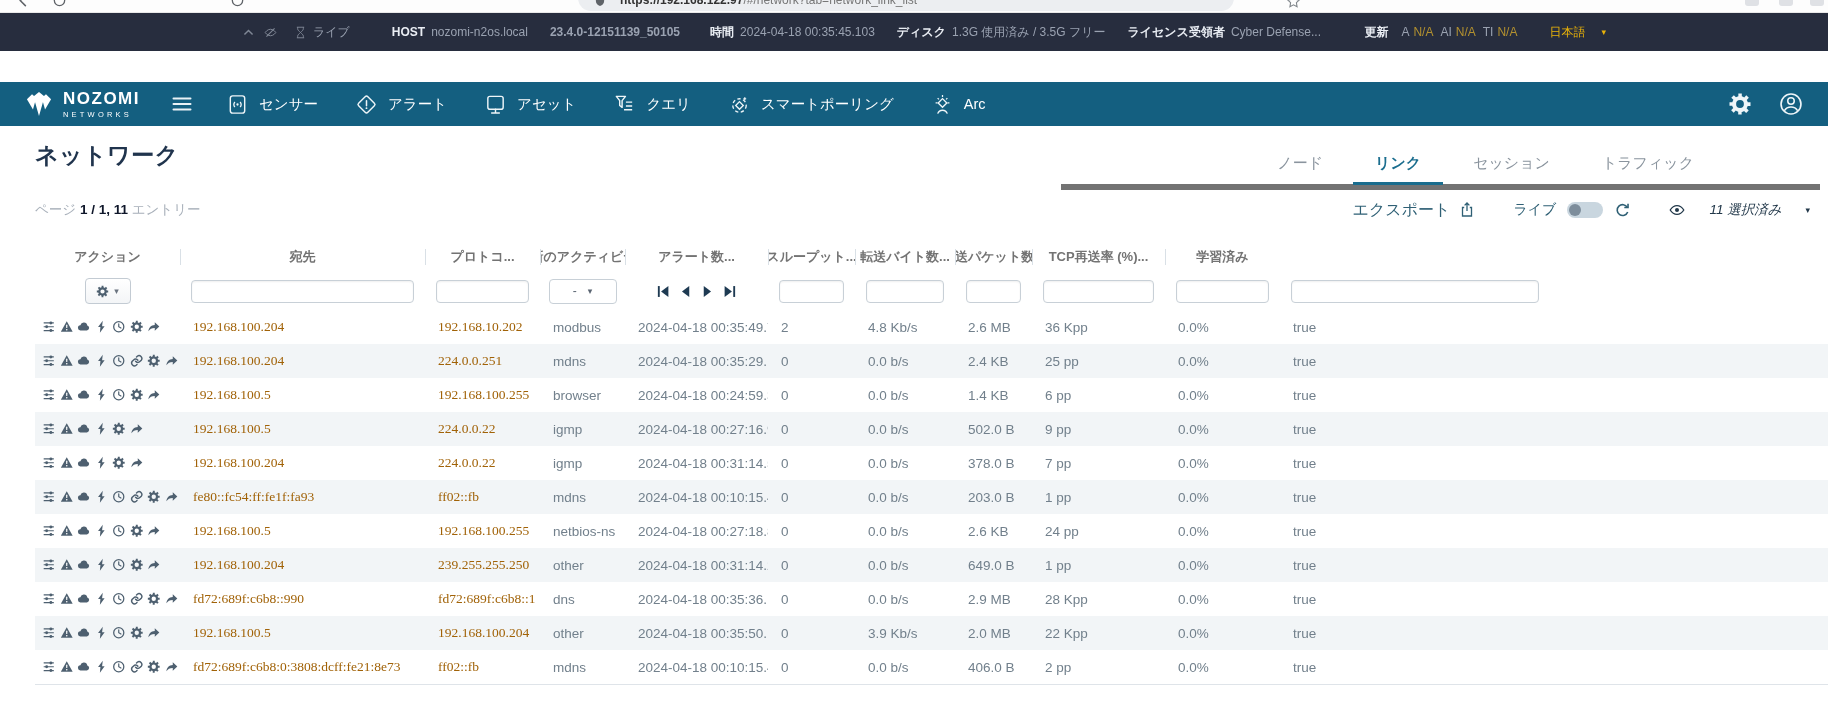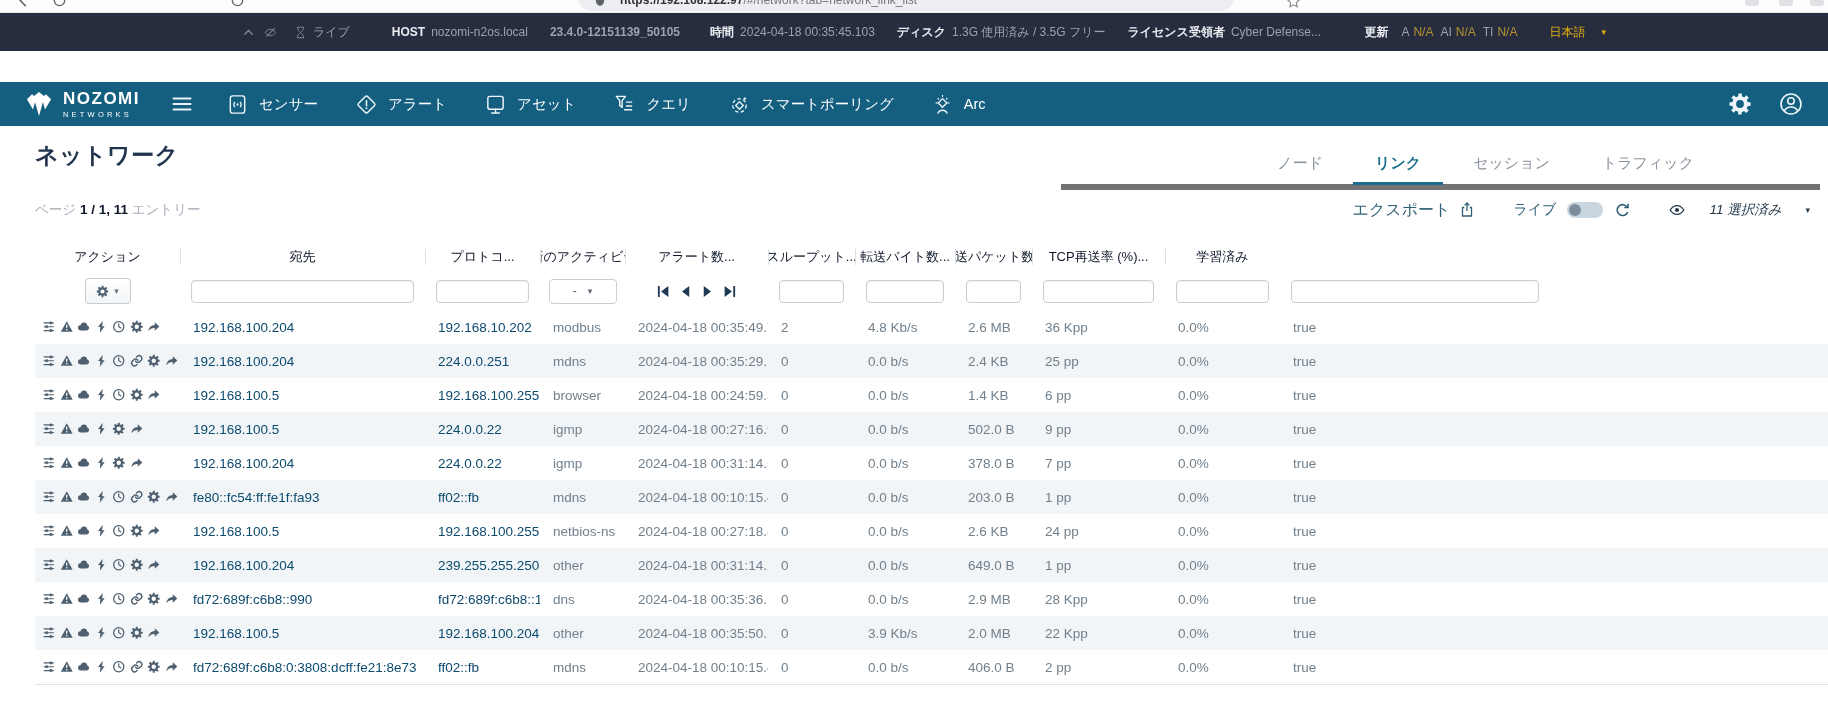--- a/index.html
+++ b/index.html
@@ -77,21 +77,21 @@
   .knob { position:absolute; left:2px; top:2px; width:12px; height:12px; border-radius:50%; background:#7d8d9b; }
   .refresh { color:#2f6075; cursor:pointer; } .refresh svg { width:17px; height:17px; }
   .tool-cols { display:flex; align-items:center; gap:24px; color:#22384a; font-size:13.5px; cursor:pointer;font-style:italic; }
   .tool-cols svg { width:16px; height:16px; }
 
   
   .table { margin-top:12px;
     --cols:145px 245px 115px 85px 143px 87px 100px 77px 133px 115px 270px minmax(0,1fr); }
   .t-head,.t-filter,.t-row { display:grid; grid-template-columns:var(--cols); }
   .t-head { height:30px; }
-  .hc { font-size:13px; font-weight:normal; color:#0f172a; display:flex; align-items:center; justify-content:center;
+  .hc { font-size:13px; font-weight:bold; color:#737373; display:flex; align-items:center; justify-content:center;
     position:relative; cursor:pointer; white-space:nowrap; overflow:hidden; }
   .hc + .hc::before { content:''; position:absolute; left:0; top:7px; bottom:7px; width:1px; background:#d9e0e6; }
   .hc.spacer::before { display:none; }
   .t-filter { height:38px; align-items:center; }
   .fc { display:flex; align-items:center; height:100%; }
   .f-input { height:23px; margin:0 11px; width:calc(100% - 22px); border:1px solid #c8d0d7; border-radius:4px;
     box-shadow:inset 0 1px 2px rgba(27,31,35,.07); font-size:12px; padding:0 6px; outline:none; color:#3d4752; background:#fff; }
   .gear-btn { width:46px; height:26px; margin:0 auto; border:1px solid #c3cbd3; border-radius:4px;
     background:linear-gradient(#fff,#f3f5f7); display:flex; align-items:center; justify-content:center; gap:5px;
     color:#4e6070; cursor:pointer; }
@@ -100,21 +100,21 @@
   .proto-select { height:25px; margin:0 auto; width:68px; border:1px solid #c8d0d7; border-radius:4px; background:#fff;
     display:flex; align-items:center; justify-content:center; gap:11px; color:#5a6572; font-size:12px; cursor:pointer; }
   .pager { justify-content:center; gap:7px; color:#1e3a52; }
   .pager span { cursor:pointer; } .pager svg { width:15px; height:15px; }
   .t-row { height:34px; align-items:center; font-size:13.5px; color:#72808c; }
   .t-body .t-row:nth-child(even) { background:#f2f5f7; }
   .tc { padding-left:13px; white-space:nowrap; overflow:hidden; }
   .tc.actions { display:flex; align-items:center; gap:4px; padding-left:7px; color:#4e6070; }
   .act-icon { display:flex; align-items:center; cursor:pointer; }
   .act-icon svg { width:13.5px; height:13.5px; }
-  .cell-link { color:#0c4a6e; text-decoration:none; cursor:pointer; }
+  .cell-link { color:#a16207; text-decoration:none; cursor:pointer;font-family:Liberation Serif, serif; }
   .t-body { border-bottom:1px solid #dfe4e9; }
 </style>
 </head>
 <body>
 
 <div class="browser">
   <span class="b-ico b-back">
       <svg viewBox="0 0 16 16">
         <path d="M10.5 2 4.5 8l6 6" stroke="currentColor" fill="none" stroke-width="1.6"></path>
       </svg>

